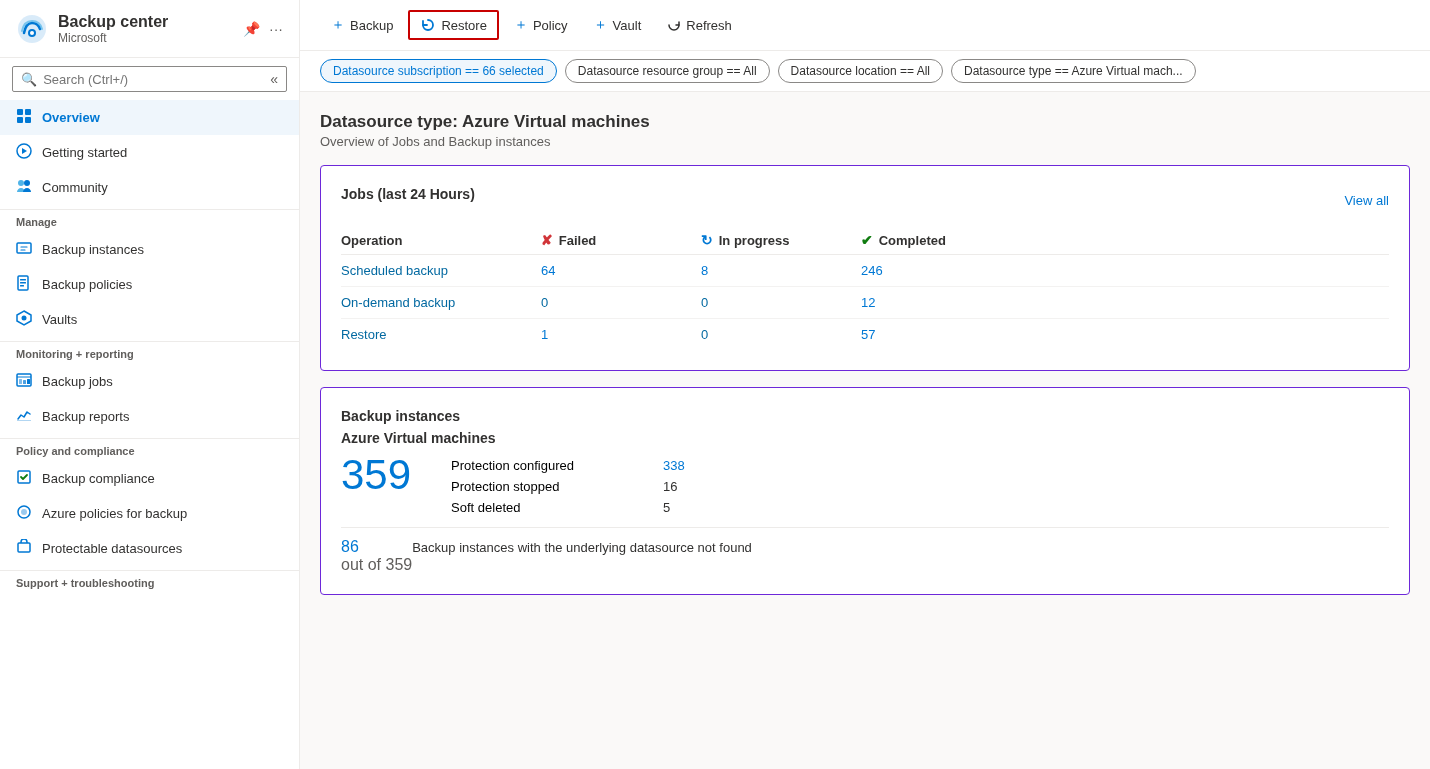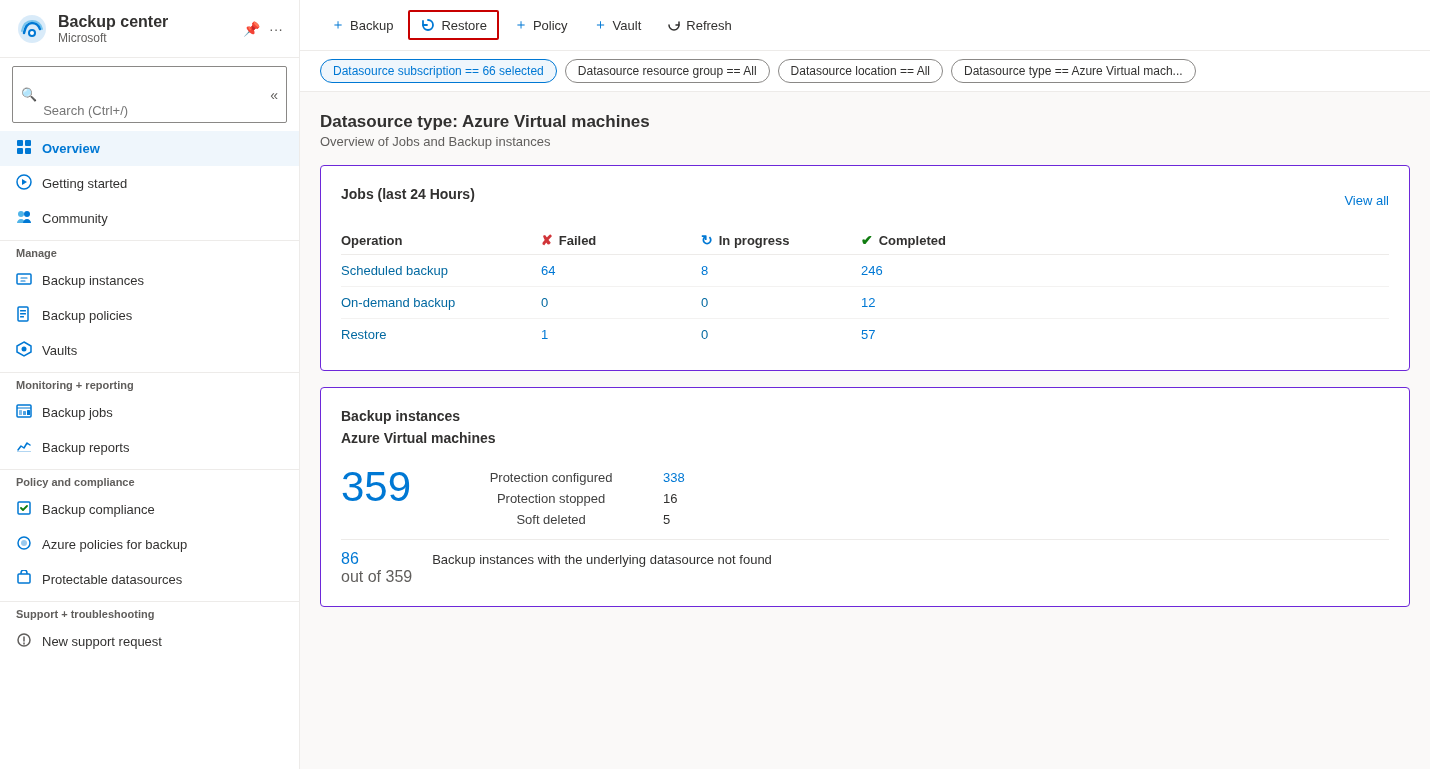--- a/index.html
+++ b/index.html
@@ -55,21 +55,20 @@
       padding: 4px 8px;
       background: #fff;
     }
     .sidebar-search input {
       border: none;
       outline: none;
       font-size: 13px;
       color: #737373;
       width: 100%;
       background: transparent;
-      margin-top: 32px;
     }
     .collapse-btn {
       margin-left: 4px;
       cursor: pointer;
       color: #605e5c;
       font-size: 14px;
     }
     .nav-item {
       display: flex;
       align-items: center;
@@ -225,21 +224,21 @@
     .status-inprogress { color: #0078d4; }
     .status-completed { color: #107c10; }
     .link-blue { color: #0078d4; cursor: pointer; }
 
     
     .instances-card .card-title { margin-bottom: 6px; }
     .instances-subtitle {
       font-size: 14px;
       font-weight: 600;
       color: #323130;
-      margin-bottom: 20px;
+      margin-bottom: 8px;
     }
     .instances-body {
       display: flex;
       align-items: flex-start;
       gap: 40px;
     }
     .instances-number {
       font-size: 42px;
       font-weight: 300;
       color: #0078d4;
@@ -250,30 +249,29 @@
       flex-direction: column;
       gap: 6px;
       padding-top: 4px;
     }
     .instances-row {
       display: flex;
       align-items: center;
       gap: 12px;
       font-size: 13px;
     }
-    .instances-label { color: #404040; min-width: 200px; text-align: center; }
+    .instances-label { color: #000000; min-width: 200px; }
     .instances-value { color: #0078d4; cursor: pointer; }
     .instances-value.black { color: #323130; }
     .instances-footer {
       margin-top: 12px;
       padding-top: 10px;
       border-top: 1px solid #edebe9;
       display: flex;
       align-items: flex-start;
-      gap: 20px;
     }
     .instances-footer-left {
       display: flex;
       flex-direction: column;
     }
     .instances-footer-number {
       font-size: 16px;
       color: #0078d4;
       cursor: pointer;
       font-weight: 400;
@@ -441,29 +439,20 @@
       <svg class="icon-svg" viewBox="0 0 16 16">
           <rect x="2" y="4" width="12" height="9" rx="1" fill="none" stroke="#0078d4" stroke-width="1.5"></rect>
           <path d="M5 4V3a3 3 0 016 0v1" stroke="#0078d4" stroke-width="1.5" fill="none"></path>
         </svg>
     </span>
     <span>Protectable datasources</span>
   </div>
 
   <div class="section-label">Support + troubleshooting</div>
 
-  <div class="nav-item">
-    <span>
-      <svg class="icon-svg" viewBox="0 0 16 16">
-          <circle cx="8" cy="8" r="6" fill="none" stroke="#605e5c" stroke-width="1.5"></circle>
-          <path d="M8 5v4M8 11v1" stroke="#605e5c" stroke-width="1.5" stroke-linecap="round"></path>
-        </svg>
-    </span>
-    <span>New support request</span>
-  </div>
 </nav>
 
 <main class="main">
 
   <div class="toolbar">
     <button class="toolbar-btn">
       <span class="btn-icon">＋</span>
       <span>Backup</span>
     </button>
     <button class="toolbar-btn restore-active">

